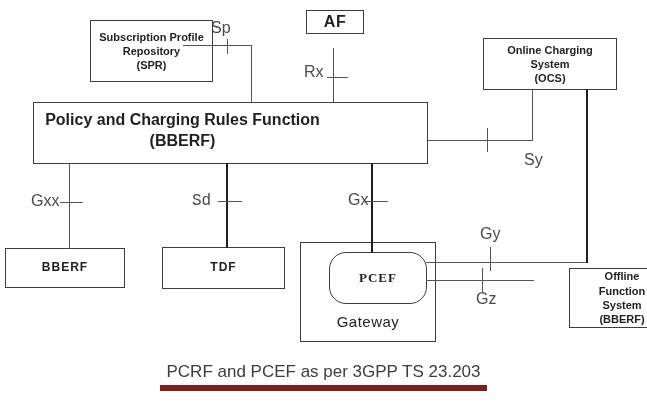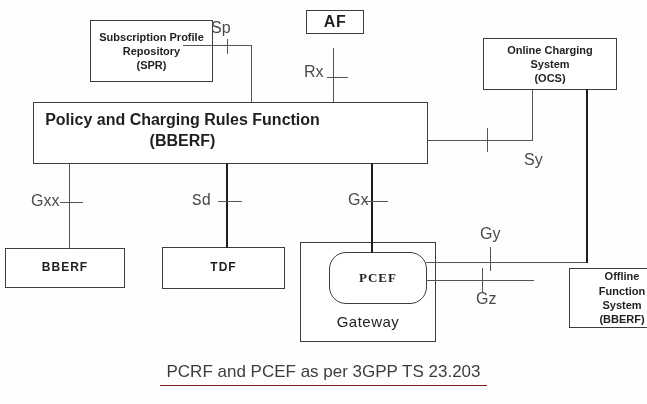--- a/index.html
+++ b/index.html
@@ -26,21 +26,21 @@
   .gateway-label{
     position:absolute;left:300px;top:313px;width:136px;text-align:center;
     font-weight:400;font-size:15px;letter-spacing:.5px;color:#1f1f1f;z-index:1;
   }
   .ln{position:absolute;background:#555555;z-index:2;}
   .thick{background:#1e1e1e;}
   .iface{position:absolute;font-size:16px;color:#4a4a4a;z-index:3;line-height:1;}
   .caption-row{position:absolute;left:0;top:361px;width:100%;text-align:center;z-index:3;}
   .caption{
     display:inline-block;font-size:17px;color:#3d3d3d;line-height:22px;
-    border-bottom:1px solid #7f1d1d;padding:0 6px 2px 6px;
+    border-bottom:6px solid #7f1d1d;padding:0 6px 2px 6px;
   }
 </style>
 </head>
 <body>
 
 <div class="stage">
 
   <div class="box b-gateway"></div>
   <div class="gateway-label">Gateway</div>
 

